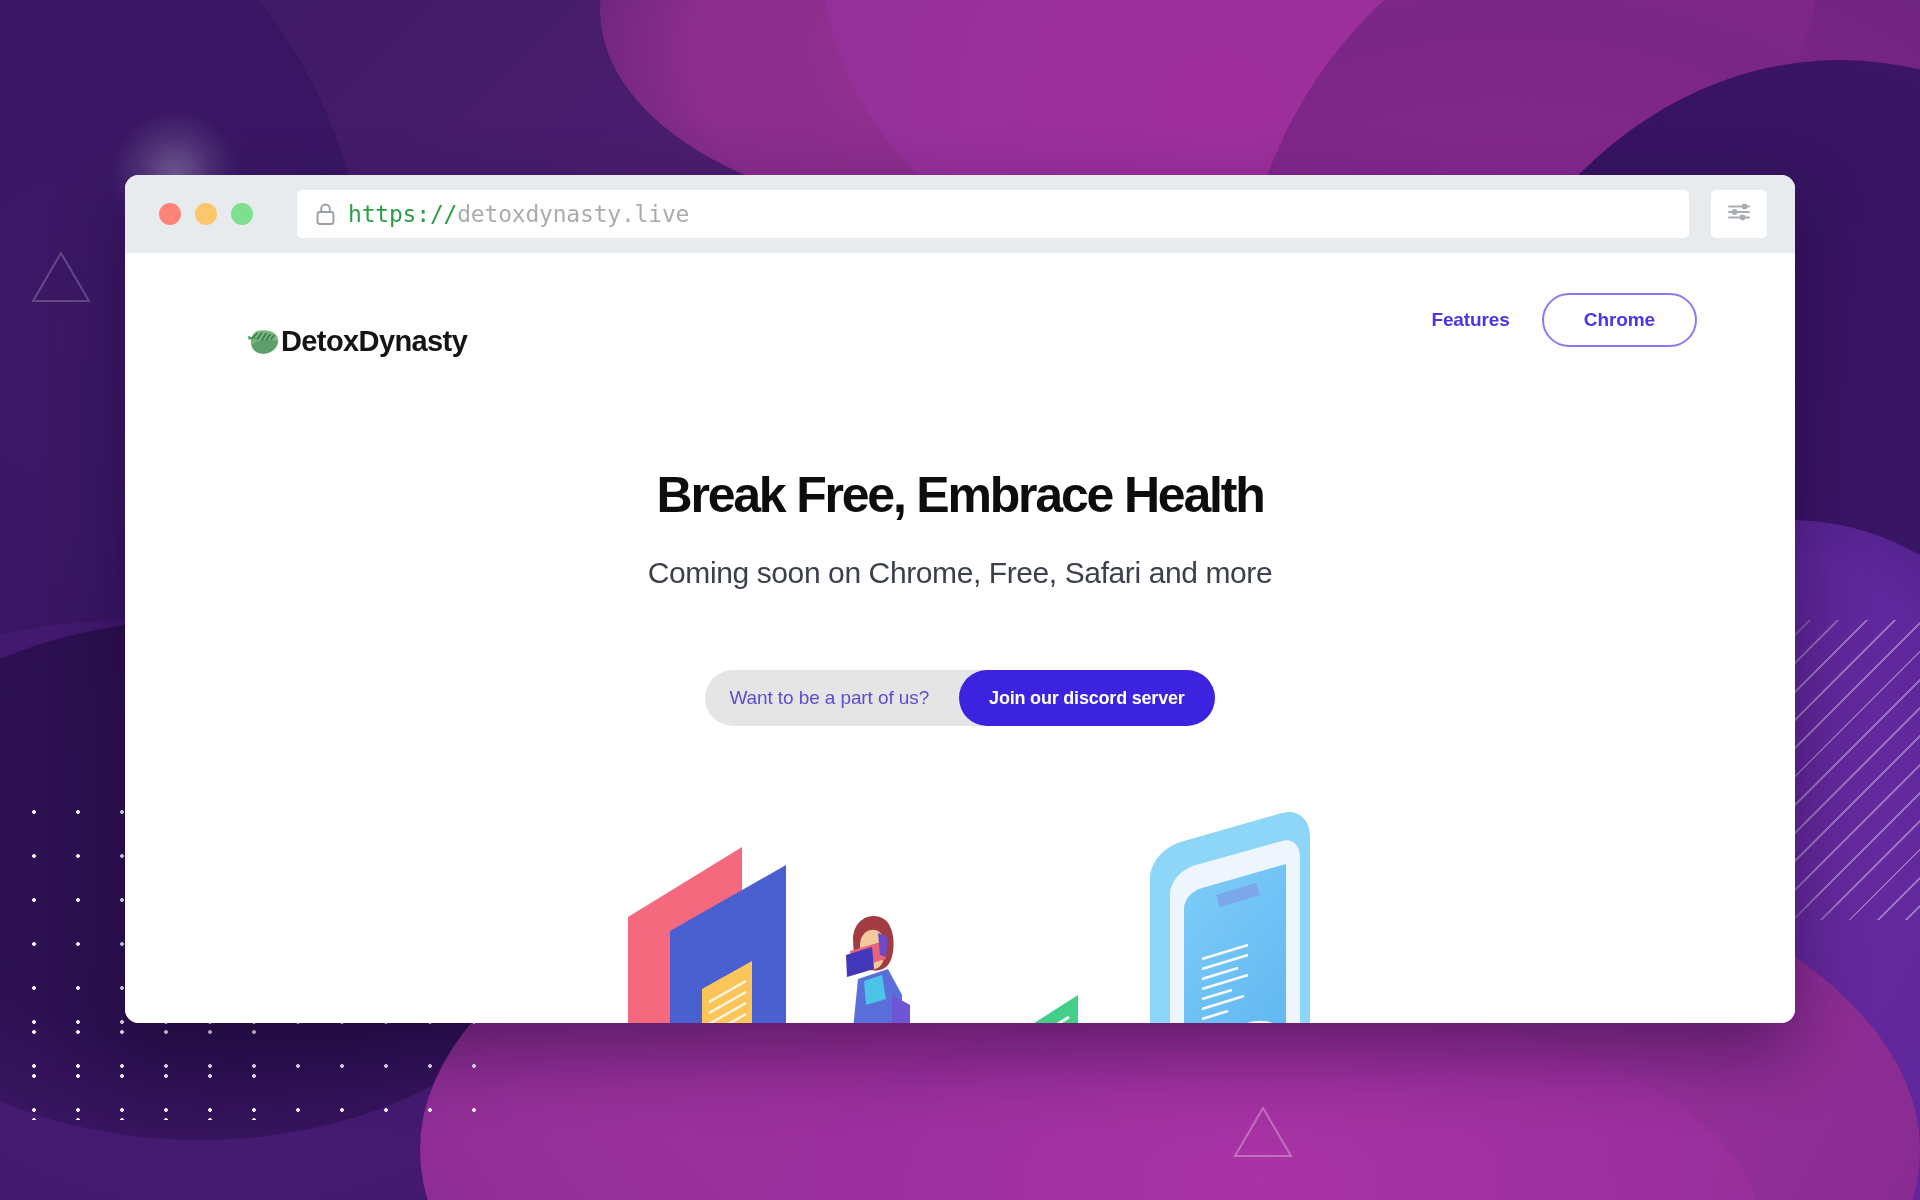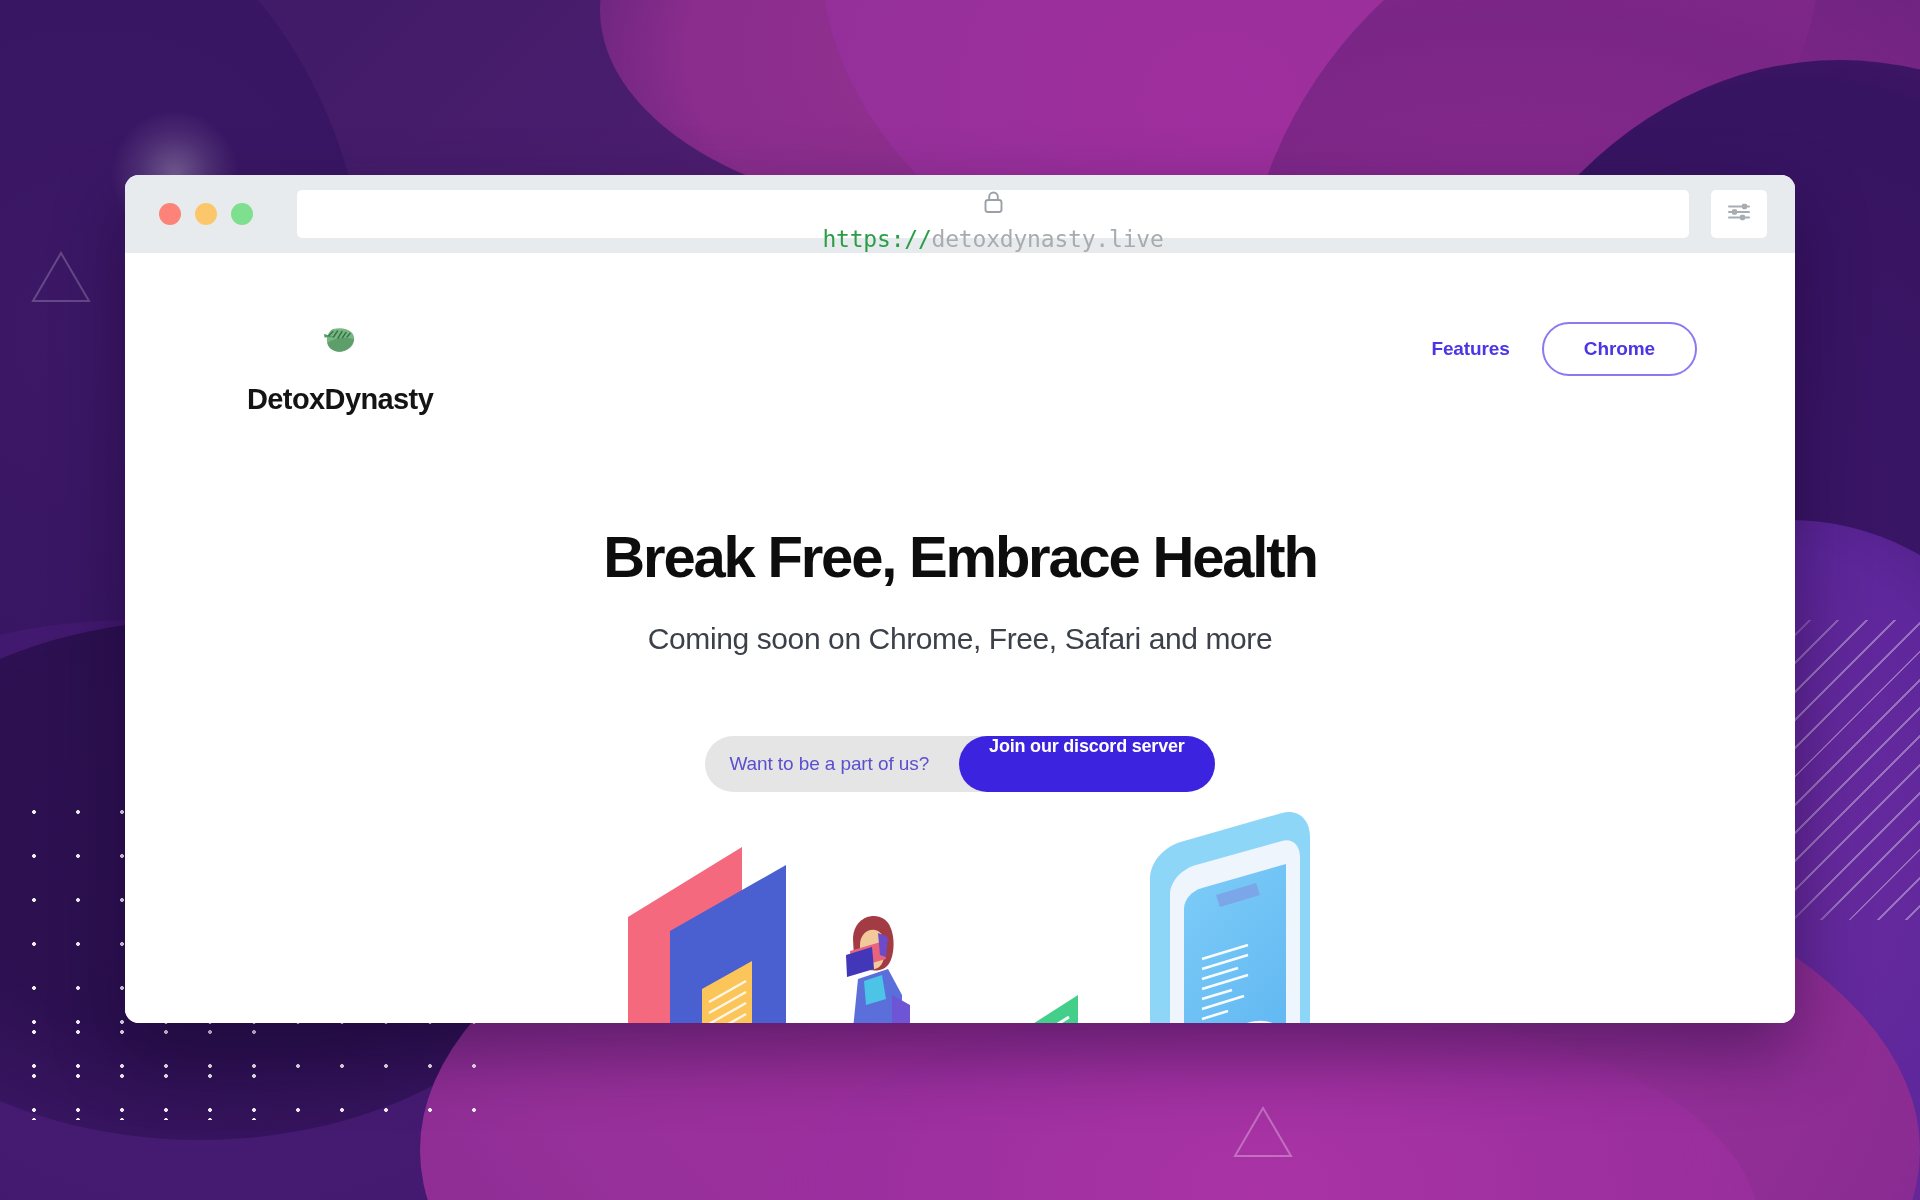--- a/index.html
+++ b/index.html
@@ -187,21 +187,21 @@
     position: relative;
     overflow: hidden;
   }
 
   #site-header {
     display: flex;
     align-items: center;
     justify-content: space-between;
     padding: 28px 98px 0 122px;
   }
-  #brand { display: flex; align-items: center; gap: 28px; margin-top: 44px; }
+  #brand { display: flex; align-items: center; gap: 0; margin-top: 44px; }
   #brand-icon { width: 34px; height: 30px; flex: 0 0 auto; }
   #brand-name {
     font-size: 29px;
     font-weight: bold;
     color: #141414;
     letter-spacing: -0.6px;
   }
   #site-nav { display: flex; align-items: center; gap: 32px; }
   #nav-features {
     color: #4a35e8;
@@ -214,21 +214,21 @@
     font-size: 19px;
     font-weight: bold;
     border: 2px solid #8a7af2;
     border-radius: 999px;
     padding: 14px 40px;
     letter-spacing: -0.1px;
   }
 
   #hero { text-align: center; padding-top: 112px; }
   #hero-title {
-    font-size: 58px;
+    font-size: 50px;
     font-weight: bold;
     color: #0d0d0d;
     letter-spacing: -2.2px;
     line-height: 1;
   }
   #hero-subtitle {
     margin-top: 36px;
     font-size: 30px;
     color: #3c4049;
     letter-spacing: -0.4px;
@@ -273,21 +273,21 @@
   #hero-illustration {
     position: absolute;
     left: 0; right: 0;
     bottom: -36px;
     height: 260px;
     display: flex;
     justify-content: center;
   }
   #hero-illustration svg { display: block; }
 
-  [data-interactable="true"] { cursor: pointer; flex-direction: column; }
+  [data-interactable="true"] { cursor: pointer; }
 </style>
 </head>
 <body>
 
 <div id="backdrop" data-interactable="false">
   <div class="blob" id="blob-dark-left" data-interactable="false"></div>
   <div class="blob" id="blob-magenta-top2" data-interactable="false"></div>
   <div class="blob" id="blob-magenta-top" data-interactable="false"></div>
   <div class="blob" id="blob-magenta-right" data-interactable="false"></div>
   <div class="blob" id="blob-deep-right" data-interactable="false"></div>

